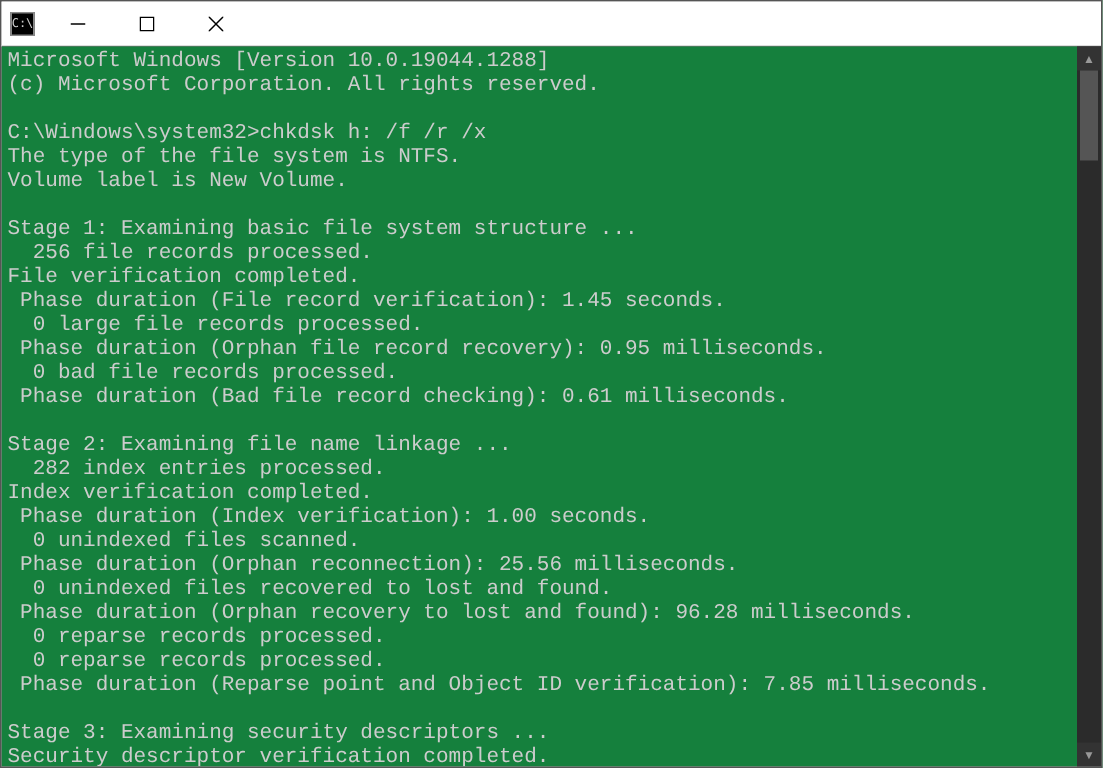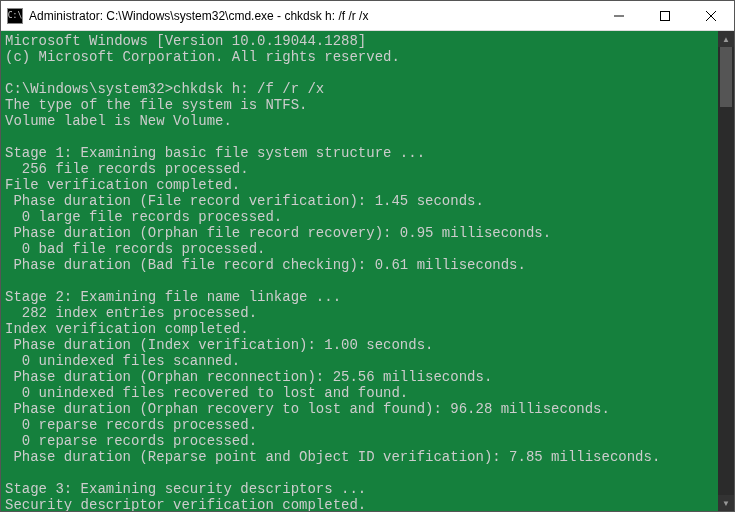--- a/index.html
+++ b/index.html
@@ -94,21 +94,20 @@
       width: 12px;
       height: 60px;
       background: #555;
     }
   </style>
 </head>
 <body>
 
 <div class="titlebar">
   <div class="titlebar-icon">C:\</div>
-  <div class="titlebar-text">Administrator: C:\Windows\system32\cmd.exe - chkdsk  h: /f /r /x</div>
   <div class="win-controls">
     <div class="win-btn">
       <svg viewBox="0 0 10 10">
           <line x1="0" y1="5" x2="10" y2="5" stroke="#000" stroke-width="1"></line>
         </svg>
     </div>
     <div class="win-btn">
       <svg viewBox="0 0 10 10">
           <rect x="0.5" y="0.5" width="9" height="9" fill="none" stroke="#000" stroke-width="1"></rect>
         </svg>

